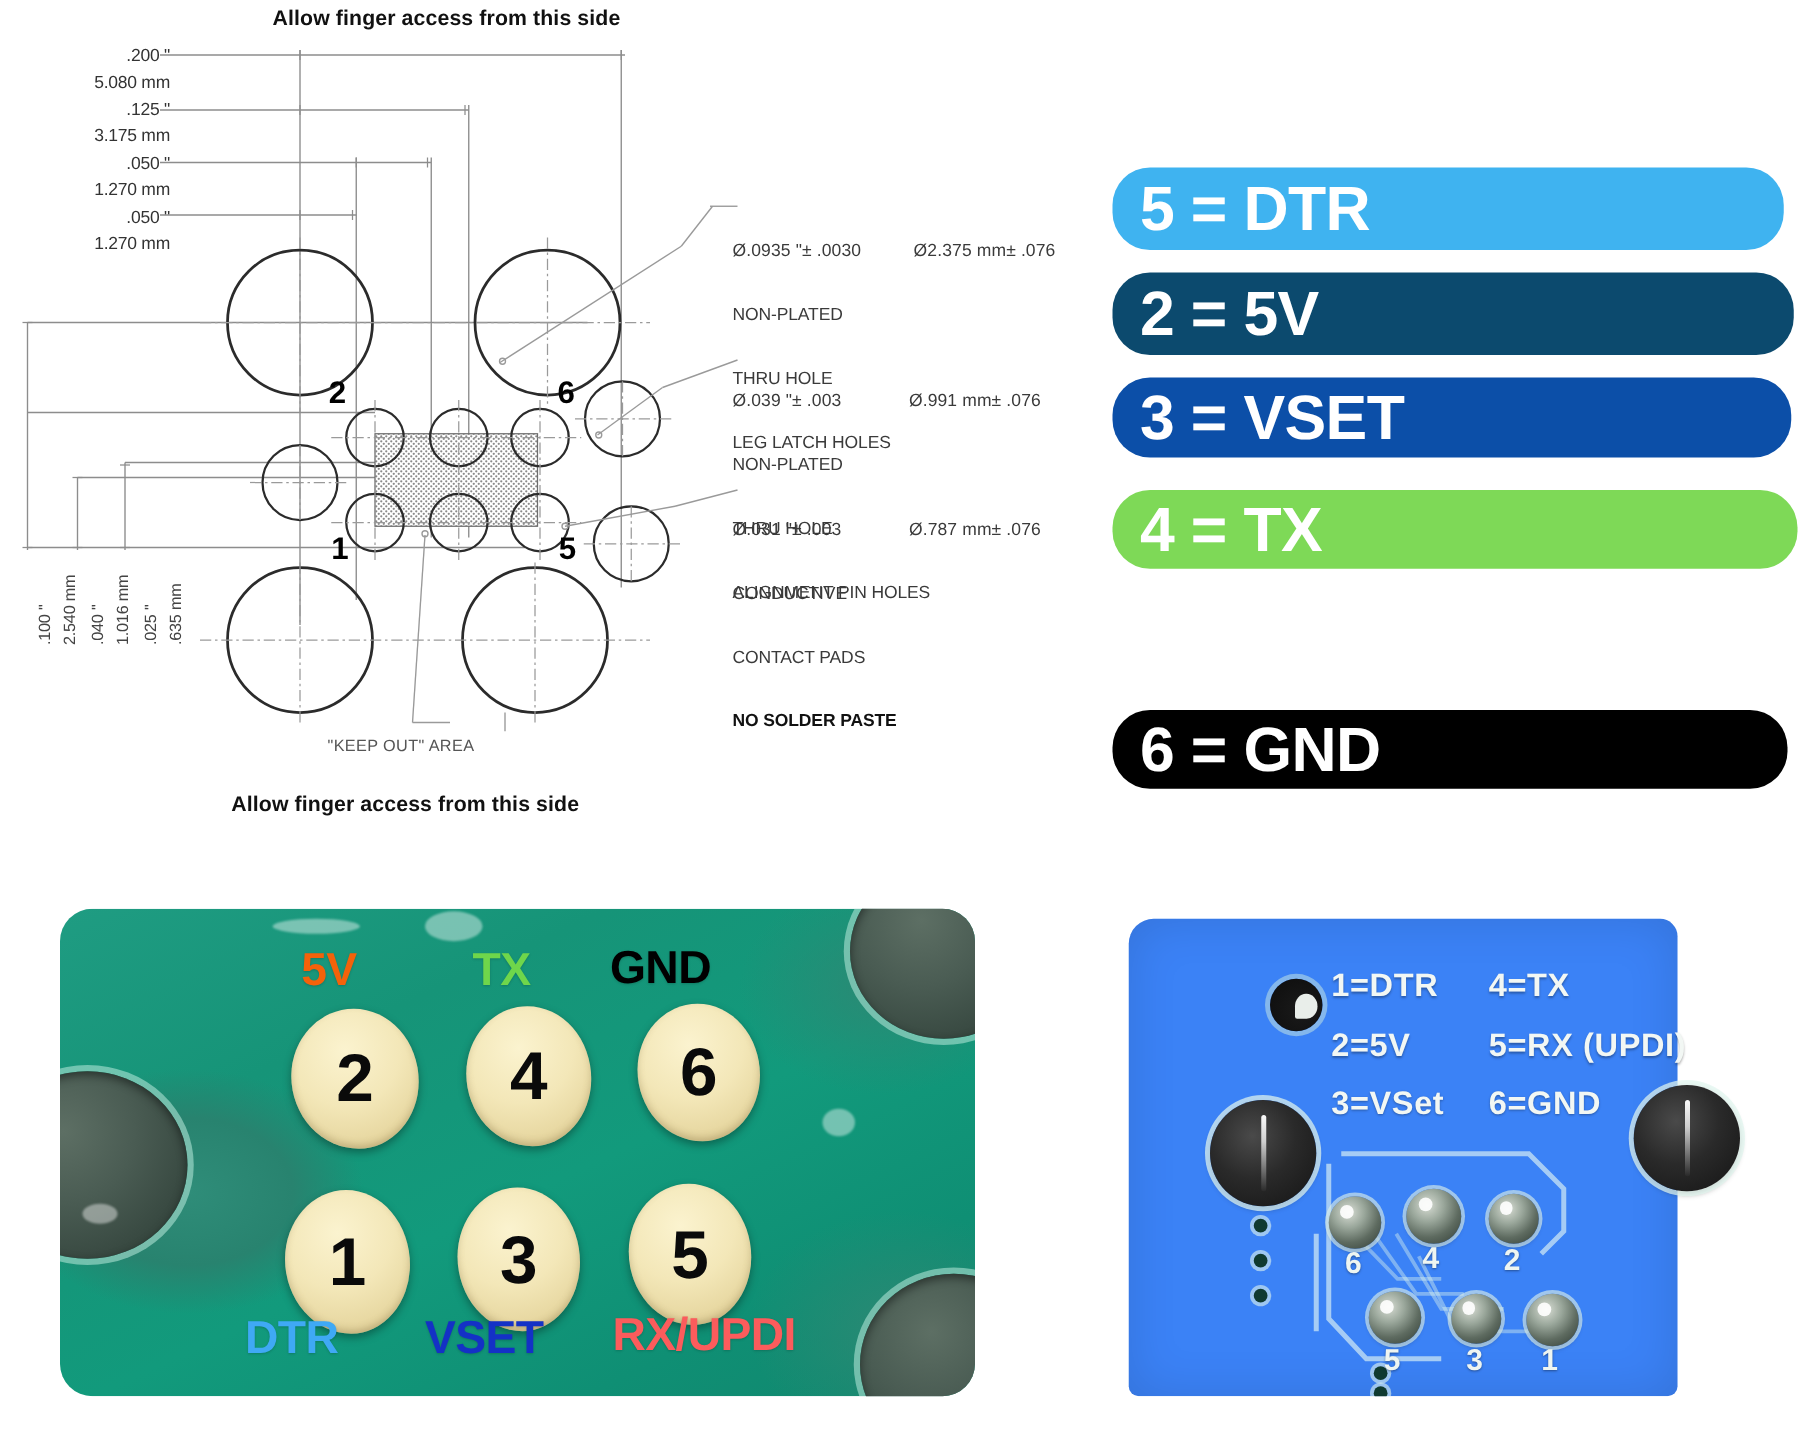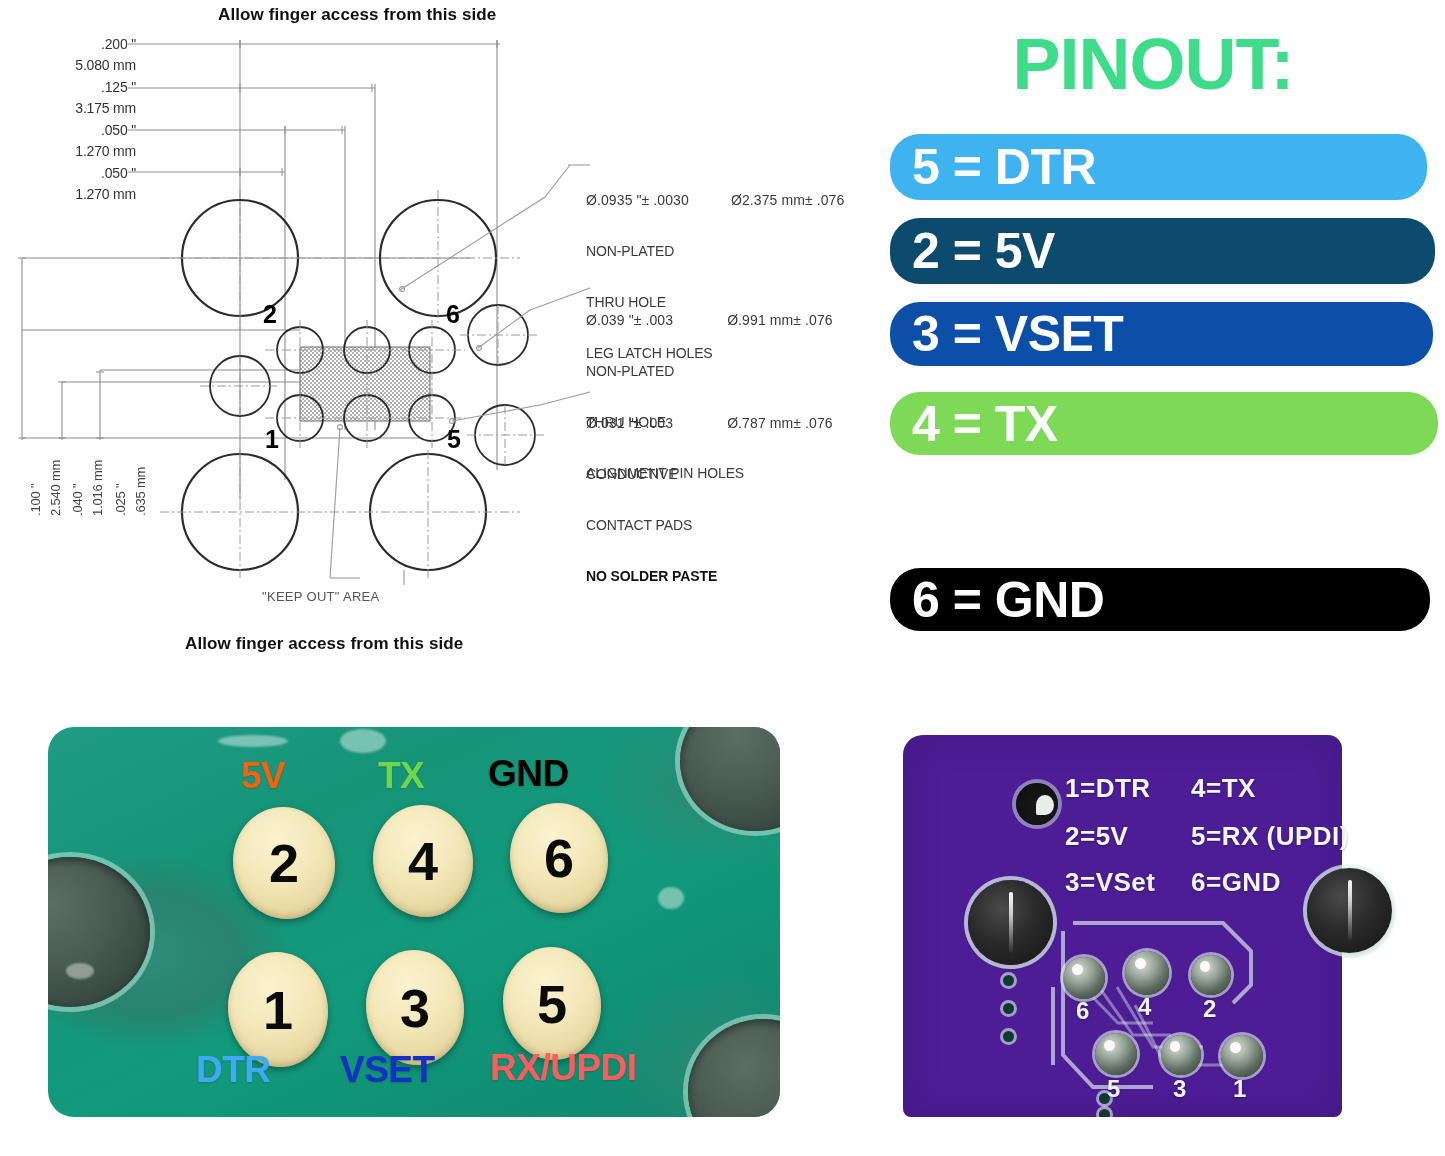--- a/index.html
+++ b/index.html
@@ -152,21 +152,21 @@
     overflow: hidden;
     background: #ffffff;
   }
   #board-body {
     position: absolute; left: 23px; top: 8px; width: 439px; height: 382px;
     border-radius: 20px 14px 8px 8px;
     background:
       radial-gradient(ellipse 240px 200px at 30% 78%, #1f8a70 0%, rgba(31,138,112,0) 70%),
       radial-gradient(ellipse 200px 160px at 86% 22%, #2a9a80 0%, rgba(42,154,128,0) 70%),
       linear-gradient(160deg, #2ba183 0%, #22product 1%, #219578 35%, #1d8f73 62%, #1a8a70 84%, #17816a 100%);
-    background-color: #4c1d95;
+    background-color: #3b82f6;
     box-shadow: inset 0 0 40px rgba(0,0,0,.12);
   }
   .silk {
     position: absolute;
     color: #f2f7f4; font-weight: bold; font-size: 26px;
     letter-spacing: .5px; white-space: nowrap;
     text-shadow: 0 1px 2px rgba(0,0,0,.32);
   }
   .screw {
     position: absolute; border-radius: 50%;
@@ -371,21 +371,20 @@
   <div class="note" style="left:586px; top:381px;">
     <div class="hdr"><span>Ø.031 "± .003</span><span style="display:inline-block;width:54px;"></span><span>Ø.787 mm± .076</span></div>
     <div>CONDUCTIVE</div>
     <div>CONTACT PADS</div>
     <div><b>NO SOLDER PASTE</b></div>
   </div>
 
 </div>
 
 <div id="pinout">
-  <div id="pinout-heading" style="color: rgb(61, 219, 138);">PINOUT:</div>
 
   <div class="pin-bar" id="bar0" style="left: 22px; top: 134px; width: 537px; height: 66px; background: rgb(63, 179, 240); font-size: 50px;">
       <span>5 = DTR</span>
     </div>
   <div class="pin-bar" id="bar1" style="left: 22px; top: 218px; width: 545px; height: 66px; background: #0c4a6e; font-size: 50px;">
       <span>2 = 5V</span>
     </div>
   <div class="pin-bar" id="bar2" style="left: 22px; top: 302px; width: 543px; height: 64px; background: rgb(12, 79, 168); font-size: 50px;">
       <span>3 = VSET</span>
     </div>

